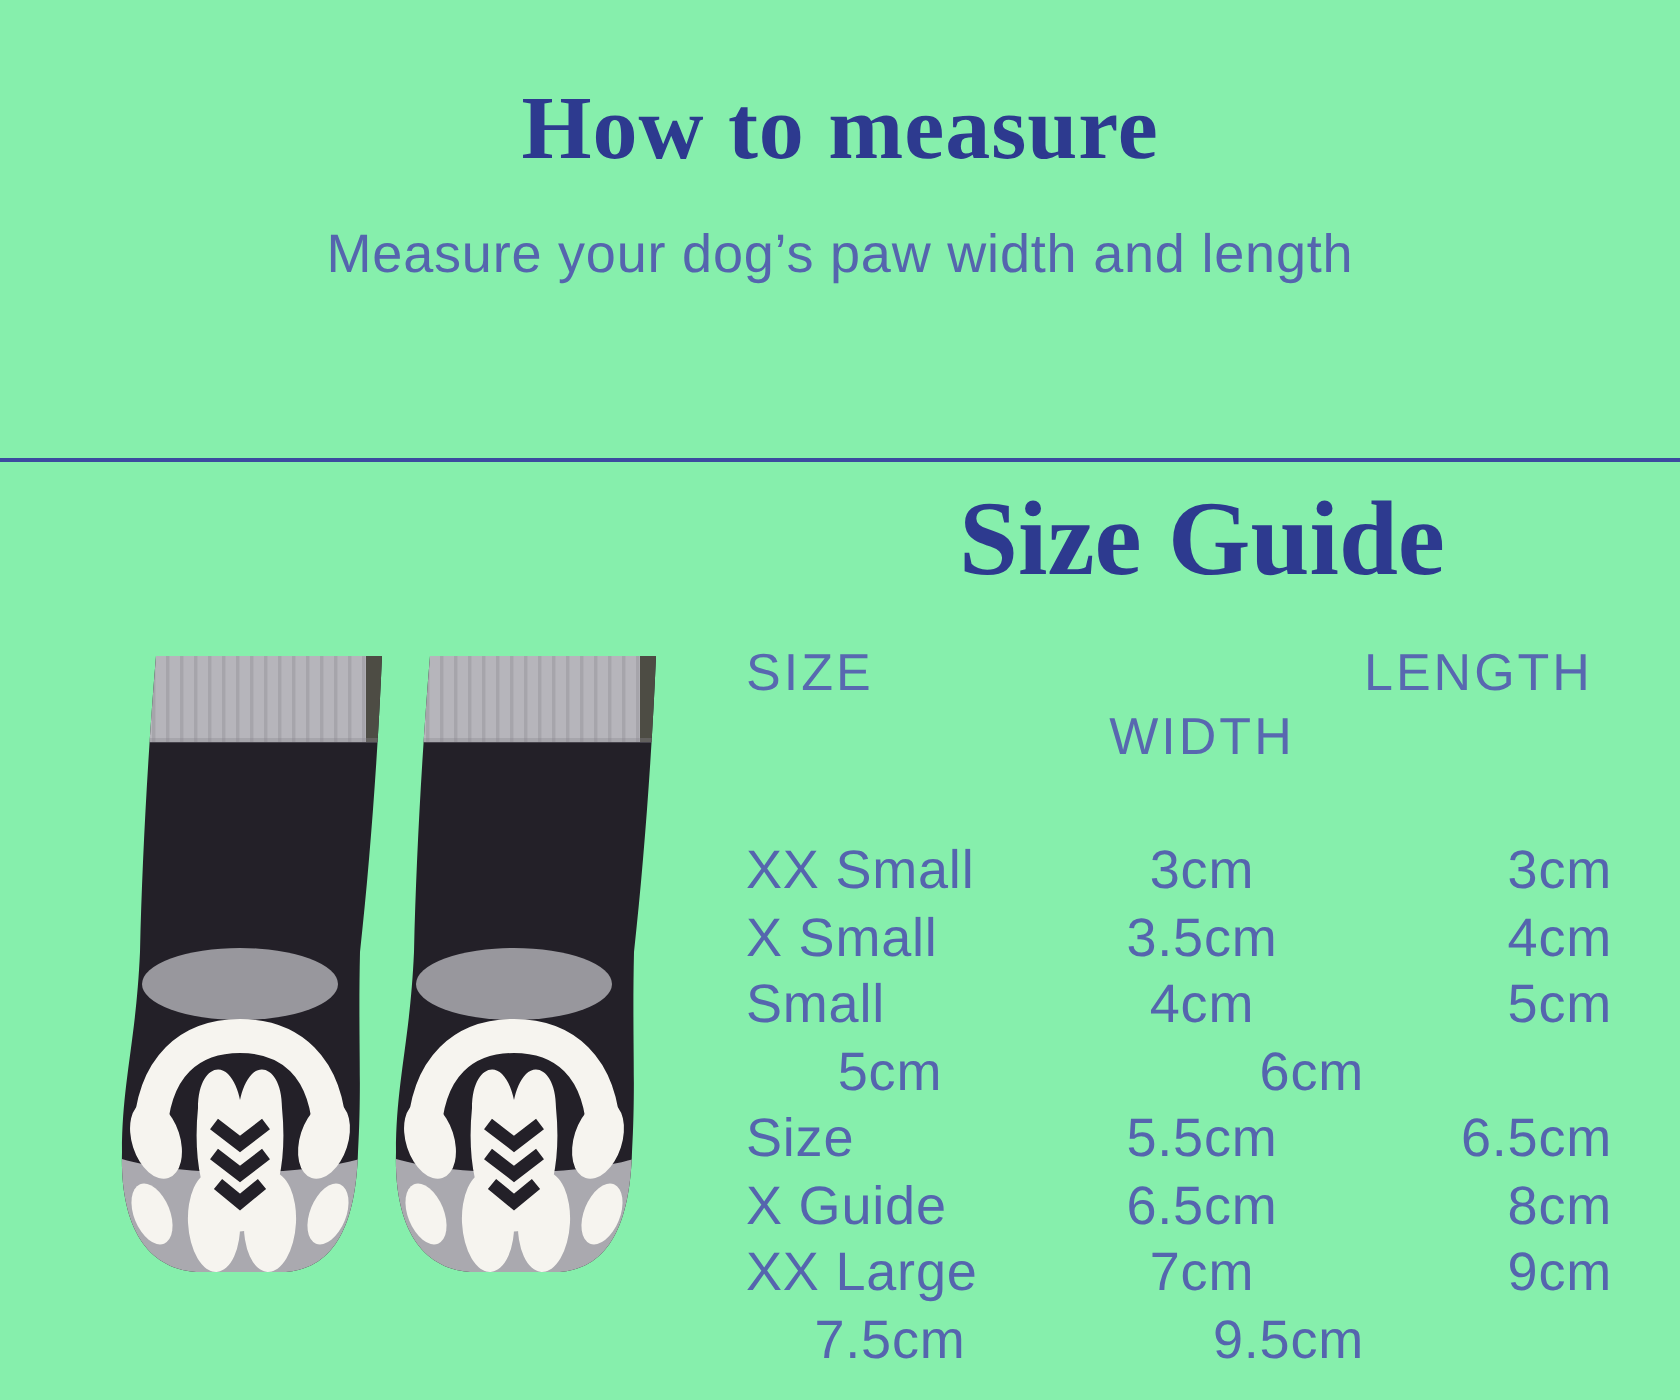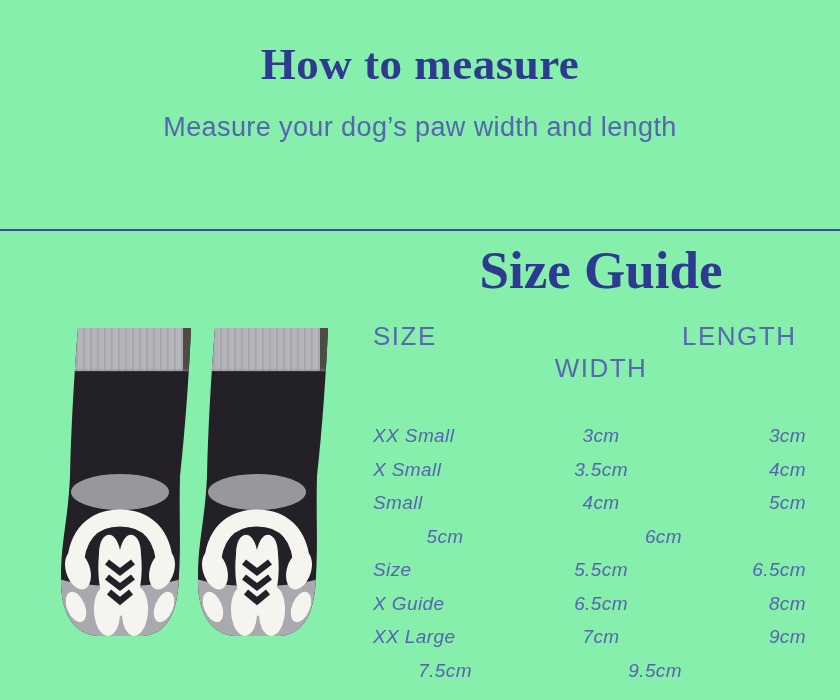--- a/index.html
+++ b/index.html
@@ -40,23 +40,22 @@
     margin-top:27px; line-height:30px;
     font-size:26px; letter-spacing:1.5px; color:#5868b0;
   }
   .thead .c1 { text-align:left; padding-left:3px; }
   .thead .c2 { text-align:center;margin-top:32px; }
   .thead .c3 { text-align:left; }
   .tbody { margin-top:36px; }
   .trow {
     display:grid; grid-template-columns:150px 162px 124px;
     height:33.5px; line-height:33.5px;
-    font-size:19px; letter-spacing:0.4px; color:#5565ae;
+    font-size:27px; letter-spacing:0.4px; color:#5565ae;
     white-space:nowrap;
-    font-style:italic;
   }
   .trow .c1 { text-align:left; padding-left:3px; }
   .trow .c2 { text-align:center; }
   .trow .c3 { text-align:right; }
 </style>
 </head>
 <body>
 
 <div class="page">
 

